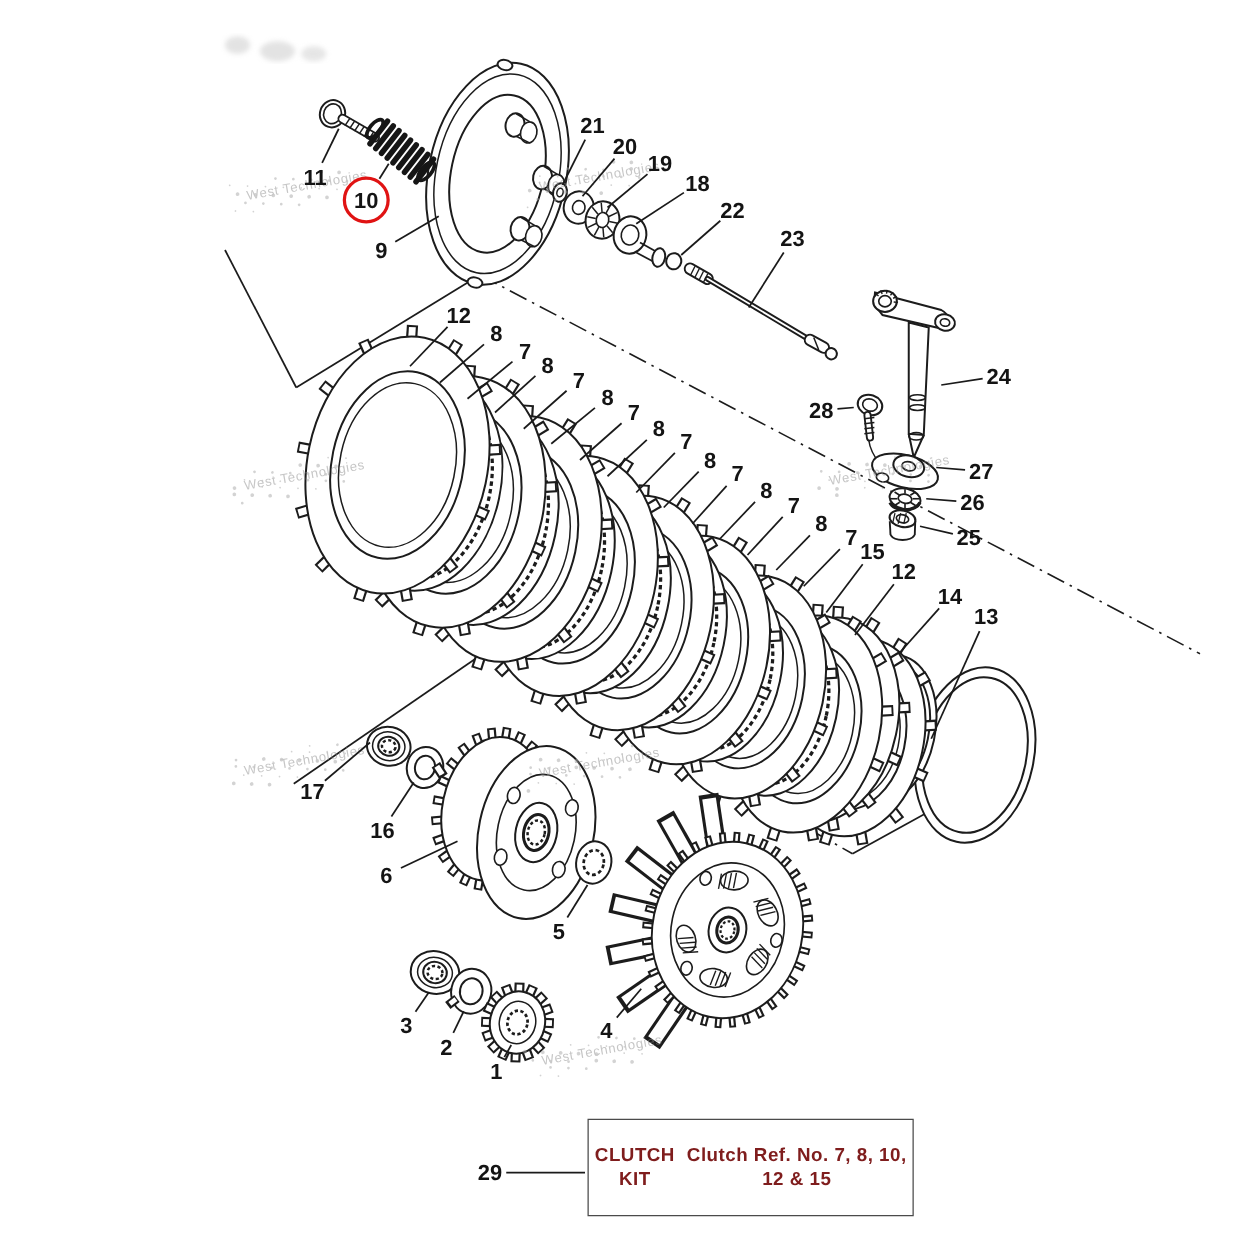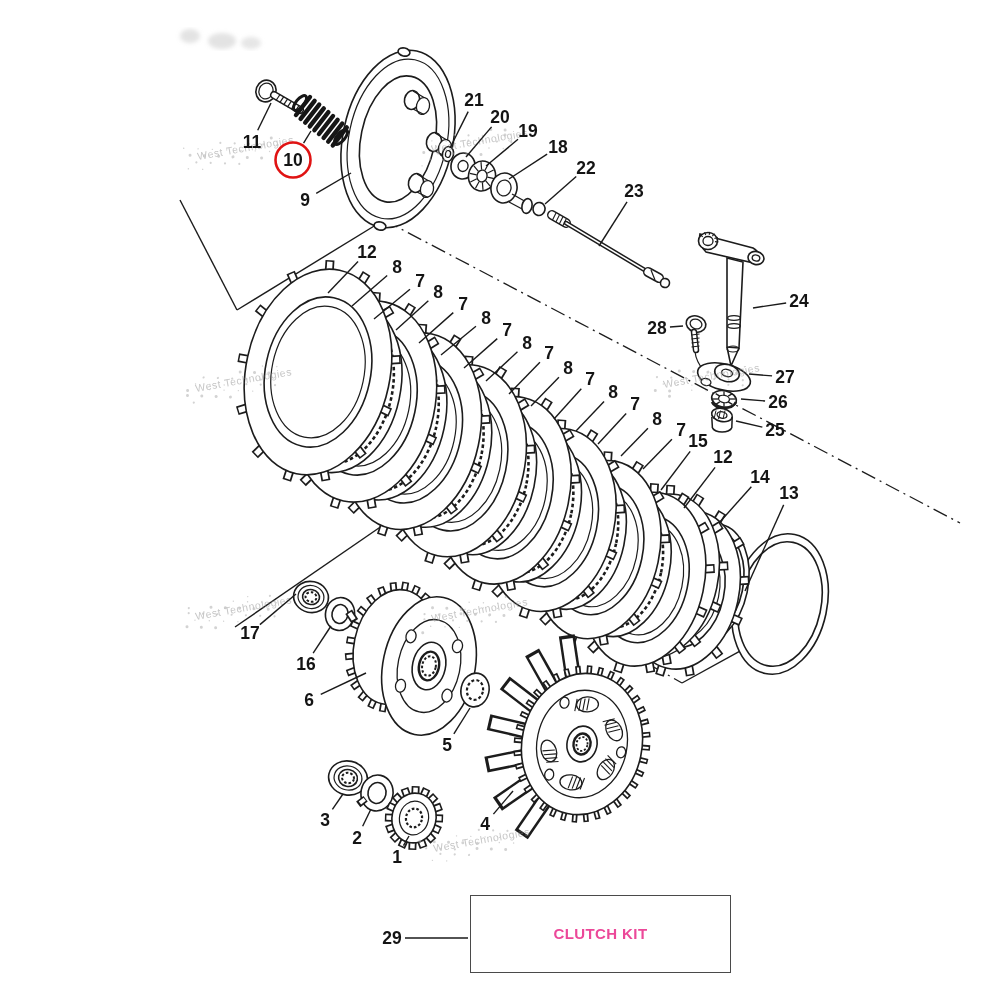--- a/index.html
+++ b/index.html
@@ -4,21 +4,21 @@
 <style>
   html,body{margin:0;padding:0;background:#fff;}
   #stage{position:relative;width:1000px;height:1000px;background:#fff;overflow:hidden;
          font-family:"Liberation Sans",sans-serif;}
   #diagram-svg{position:absolute;left:0;top:0;}
   svg text.part-num{font-family:"Liberation Sans",sans-serif;font-weight:bold;font-size:17.5px;fill:#141414;}
   svg text.wm{font-family:"Liberation Sans",sans-serif;font-size:10.5px;letter-spacing:.6px;}
   #info-box{position:absolute;left:470px;top:895px;width:261px;height:78px;box-sizing:border-box;
             border:1.7px solid #4a4a4a;background:#fff;display:flex;flex-direction:row;
             justify-content:center;align-items:center;text-align:center;
-            font-weight:bold;font-size:15px;line-height:19.5px;color:#ec4899;}
+            font-weight:bold;font-size:15px;line-height:19.5px;color:#7f1d1d;}
   #info-box .t{letter-spacing:.4px;}
 </style>
 </head>
 <body>
 
 <div id="stage">
   <div id="diagram-svg"><svg width="1000" height="1000" viewBox="0 0 1000 1000">
    <defs>
           <filter id="blur1">
             <feGaussianBlur stdDeviation="2"></feGaussianBlur>
@@ -1047,14 +1047,15 @@
         <text class="part-num" x="357" y="838" text-anchor="middle" dominant-baseline="central">2</text>
         <line x1="403.44980619863884" y1="845.712839152382" x2="409" y2="836" stroke="#1a1a1a" stroke-width="1.4"></line>
         <text class="part-num" x="397" y="857" text-anchor="middle" dominant-baseline="central">1</text>
         <line x1="493.4107068265362" y1="814.0873812401537" x2="513" y2="791" stroke="#1a1a1a" stroke-width="1.4"></line>
         <text class="part-num" x="485" y="824" text-anchor="middle" dominant-baseline="central">4</text>
         <line x1="405" y1="938" x2="468" y2="938" stroke="#1a1a1a" stroke-width="1.4"></line>
         <text class="part-num" x="392" y="938" text-anchor="middle" dominant-baseline="central">29</text>
       </svg></div>
   <div id="info-box">
     <div class="t">CLUTCH KIT</div>
+    <div class="t">Clutch Ref. No. 7, 8, 10, 12 &amp; 15</div>
   </div>
 </div>
 
 </body></html>

